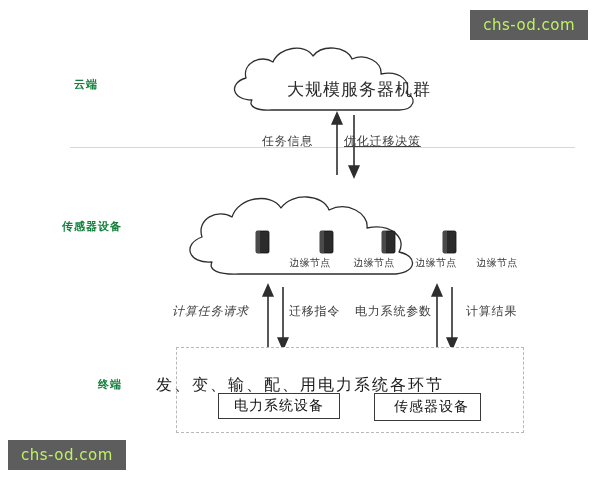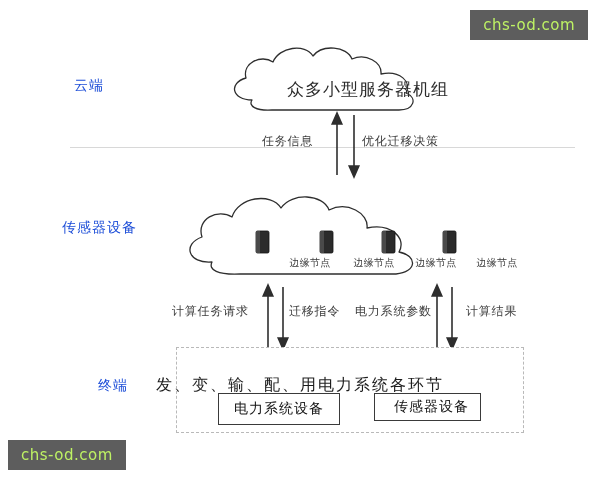--- a/index.html
+++ b/index.html
@@ -21,23 +21,23 @@
     letter-spacing:.5px;
     padding:6px 13px;
     white-space:nowrap;
     font-family:"DejaVu Sans","Liberation Sans",sans-serif;
   }
   #wm-top{right:12px;top:10px;}
   #wm-bottom{left:8px;top:440px;}
 
   .tier-label{
     position:absolute;
-    font-size:14px;
-    font-weight:400;
-    color:#1d4ed8;
+    font-size:11px;
+    font-weight:700;
+    color:#15803d;
     white-space:nowrap;
     letter-spacing:1px;
   }
   #tier-cloud{left:74px;top:77px;}
   #tier-edge{left:62px;top:219px;}
   #tier-term{left:98px;top:377px;}
 
   .divider{
     position:absolute;
     left:70px;width:505px;height:1px;
@@ -67,26 +67,26 @@
     margin-left:48px;
   }
 
   .flow-label{
     position:absolute;
     font-size:12px;
     color:#404040;
     white-space:nowrap;
     letter-spacing:.8px;
   }
-  #fl-task{left:263px;top:303px;}
+  #fl-task{left:263px;top:303px;font-style:italic;}
   #fl-mig{left:289px;top:303px;}
   #fl-power{left:355px;top:303px;}
   #fl-res{left:466px;top:303px;text-align:right;}
   #fl-info{left:262px;top:133px;}
-  #fl-opt{left:362px;top:133px;}
+  #fl-opt{left:344px;top:133px;text-decoration:underline;}
 
   .term-box{
     position:absolute;
     left:176px;top:347px;
     width:348px;height:86px;
     border:1px dashed #b9b9b9;
     box-sizing:border-box;
     background:#fff;
   }
   #term-title{
@@ -103,21 +103,21 @@
     position:absolute;
     border:1px solid #3a3a3a;
     box-sizing:border-box;
     font-size:14px;
     letter-spacing:1px;
     color:#141414;
     display:flex;align-items:center;justify-content:center;
     background:#fff;
     white-space:nowrap;
   }
-  #sub-power{left:218px;top:393px;width:122px;height:32px;}
+  #sub-power{left:218px;top:393px;width:122px;height:26px;}
   #sub-sensor{left:374px;top:393px;width:107px;height:28px;padding-left:8px;}
 </style>
 </head>
 <body>
 
 <div id="stage">
 
   <div class="divider" id="div-1"></div>
 
   <svg class="art" viewBox="0 0 600 480">
@@ -189,21 +189,21 @@
         <line x1="452" y1="287" x2="452" y2="341"></line>
         <path d="M452 349 L447.2 338 L456.8 338 Z"></path>
       </g>
     </g>
   </svg>
 
   <div class="tier-label" id="tier-cloud">云端</div>
   <div class="tier-label" id="tier-edge">传感器设备</div>
   <div class="tier-label" id="tier-term">终端</div>
 
-  <div class="cloud-text" id="cloud1-text">众多小型服务器机组</div>
+  <div class="cloud-text" id="cloud1-text">大规模服务器机群</div>
 
   <div class="node-label" style="left:262px;top:256px;">边缘节点</div>
   <div class="node-label" style="left:326px;top:256px;">边缘节点</div>
   <div class="node-label" style="left:388px;top:256px;">边缘节点</div>
   <div class="node-label" style="left:449px;top:256px;">边缘节点</div>
 
   <div class="flow-label" id="fl-info">任务信息</div>
   <div class="flow-label" id="fl-opt">优化迁移决策</div>
 
   <div class="flow-label" id="fl-task" style="left:172px;">计算任务请求</div>

